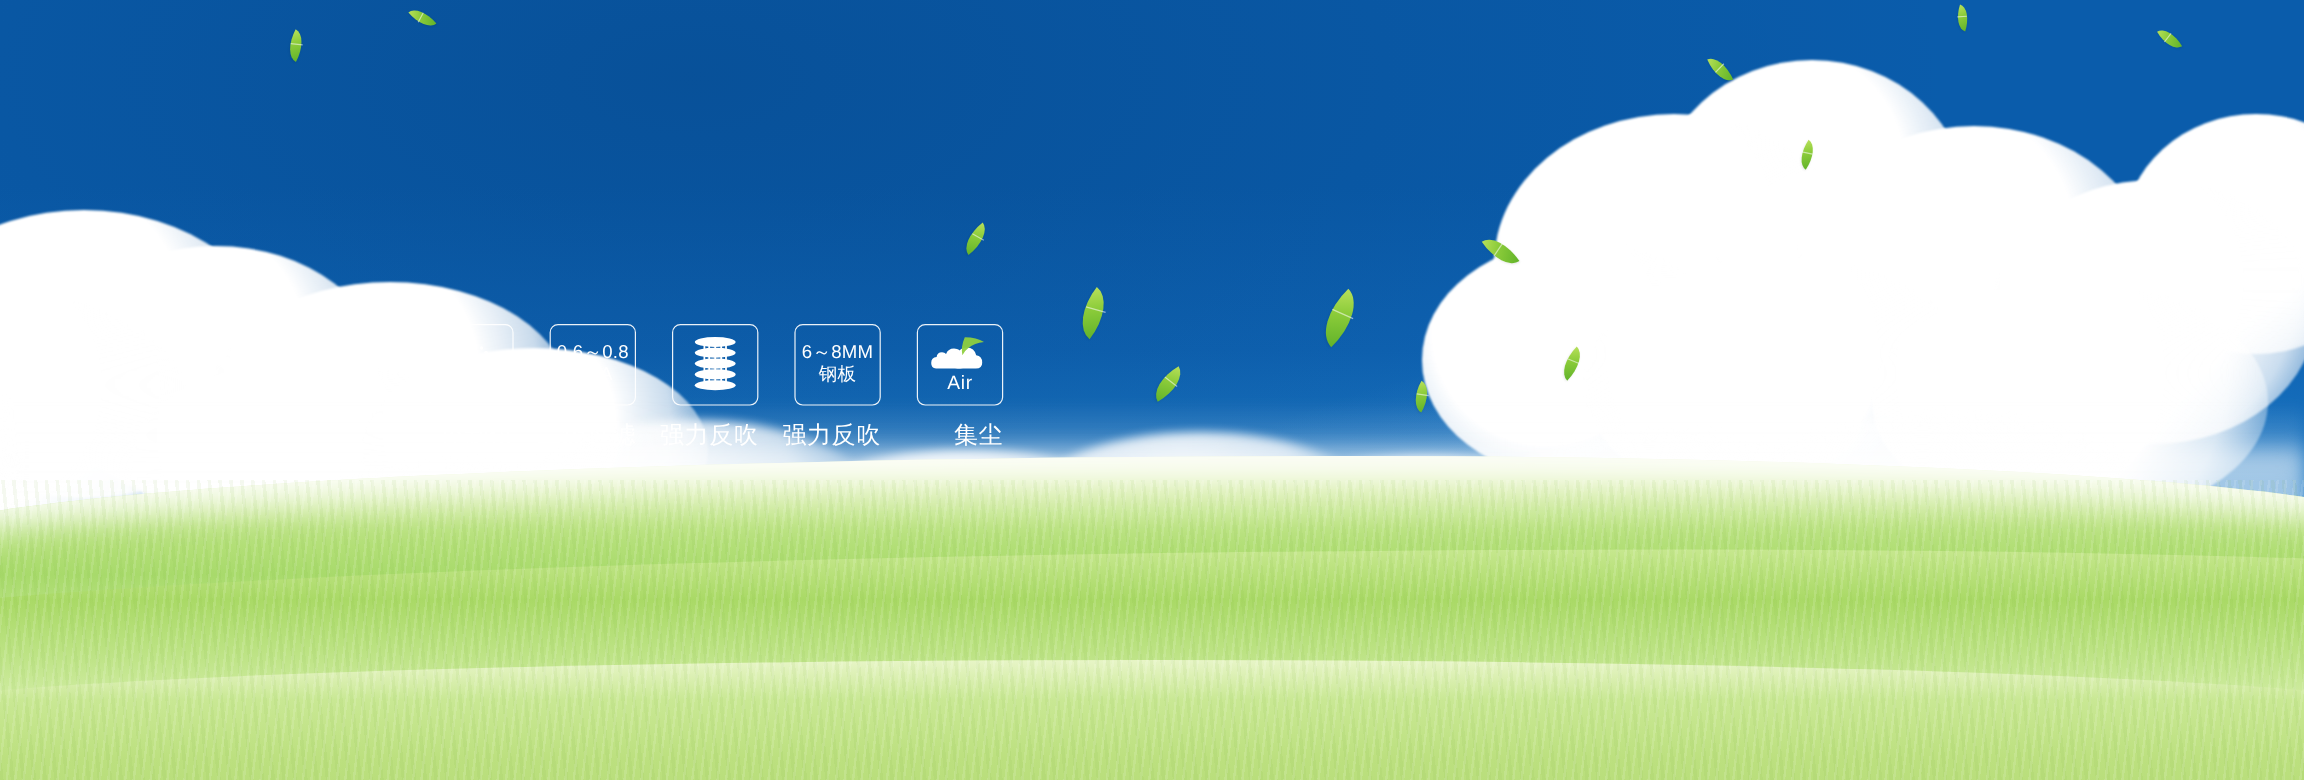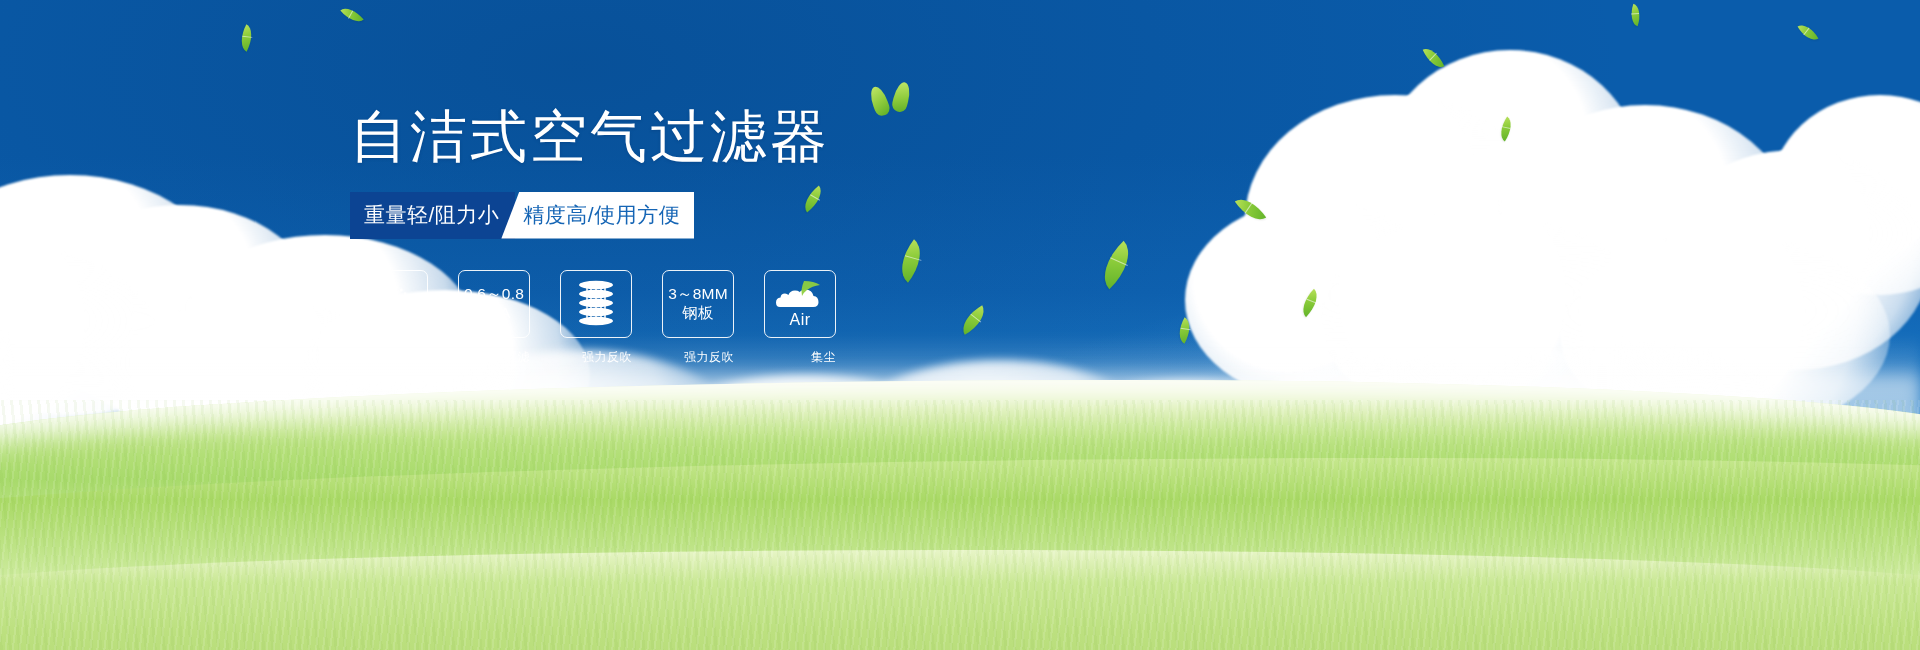--- a/index.html
+++ b/index.html
@@ -241,21 +241,21 @@
     justify-content: center;
     color: #ffffff;
     text-align: center;
     line-height: 1.22;
     font-size: 16px;
   }
   .feature-box.text { font-size: 15.5px; letter-spacing: 0.2px; }
   .feature-label {
     margin-top: 11px;
     color: #ffffff;
-    font-size: 12px;
+    font-size: 20px;
     white-space: nowrap;
     letter-spacing: 0.5px;
   }
   .feature-box svg { display: block; }
 
   .air-word {
     font-size: 16px;
     letter-spacing: 0.5px;
     margin-top: -3px;
   }
@@ -307,35 +307,20 @@
   <div class="leaf" style="left:1500px; top:118px; width:12px; height:22px; transform:rotate(34deg);"></div>
   <div class="leaf" style="left:1630px; top:5px;   width:11px; height:20px; transform:rotate(18deg);"></div>
   <div class="leaf" style="left:1802px; top:22px;  width:12px; height:21px; transform:rotate(-30deg);"></div>
 
   <div class="ground"></div>
   <div class="ridge-glow"></div>
   <div class="ground-2"></div>
   <div class="ground-3"></div>
   <div class="grass-texture"></div>
 
-  <div class="content">
-
-    <div class="title-row">
-      <div class="title">自洁式空气过滤器</div>
-      <div class="title-leaves">
-        <span class="tl a"></span>
-        <span class="tl b"></span>
-      </div>
-    </div>
-
-    <div class="tagbar">
-      <div class="tag-left">重量轻/阻力小</div>
-      <div class="tag-right">精度高/使用方便</div>
-    </div>
-  </div>
 
   <div class="features">
 
     <div class="feature">
       <div class="feature-box">
         <svg width="56" height="50" viewBox="0 0 56 50">
           <g fill="#ffffff">
             <circle cx="11.5" cy="30.5" r="1.5"></circle>
               <circle cx="10.2" cy="25.0" r="1.5"></circle>
             <circle cx="10.6" cy="19.6" r="1.5"></circle>
@@ -387,21 +372,21 @@
             <line x1="29" y1="6" x2="29" y2="46"></line>
             <line x1="33" y1="6" x2="33" y2="46"></line>
           </g>
         </svg>
       </div>
       <div class="feature-label">强力反吹</div>
     </div>
 
     <div class="feature">
       <div class="feature-box text">
-        <span>3～8MM</span>
+        <span>6～8MM</span>
         <span>钢板</span>
       </div>
       <div class="feature-label">强力反吹</div>
     </div>
 
     <div class="feature">
       <div class="feature-box">
         <svg width="52" height="34" viewBox="0 0 52 34">
           <path d="M6 28 q-4 0 -4 -4.5 0 -4.5 4.5 -5 0.4 -4 4.5 -4 2.2 0 3.4 1.6 1.6 -4.6 6.6 -4.6 5.6 0 6.6 5.4 4 0.4 4 5.2 0 5.9 -5.4 5.9 z" fill="#ffffff" transform="translate(0,0)"></path>
           <path d="M24 28 q-5 0 -5 -5.5 0 -5.5 5.5 -6 0.8 -6 7 -6 6.6 0 8 6.6 5 0.6 5 6.1 0 4.8 -5.2 4.8 z" fill="#ffffff"></path>

